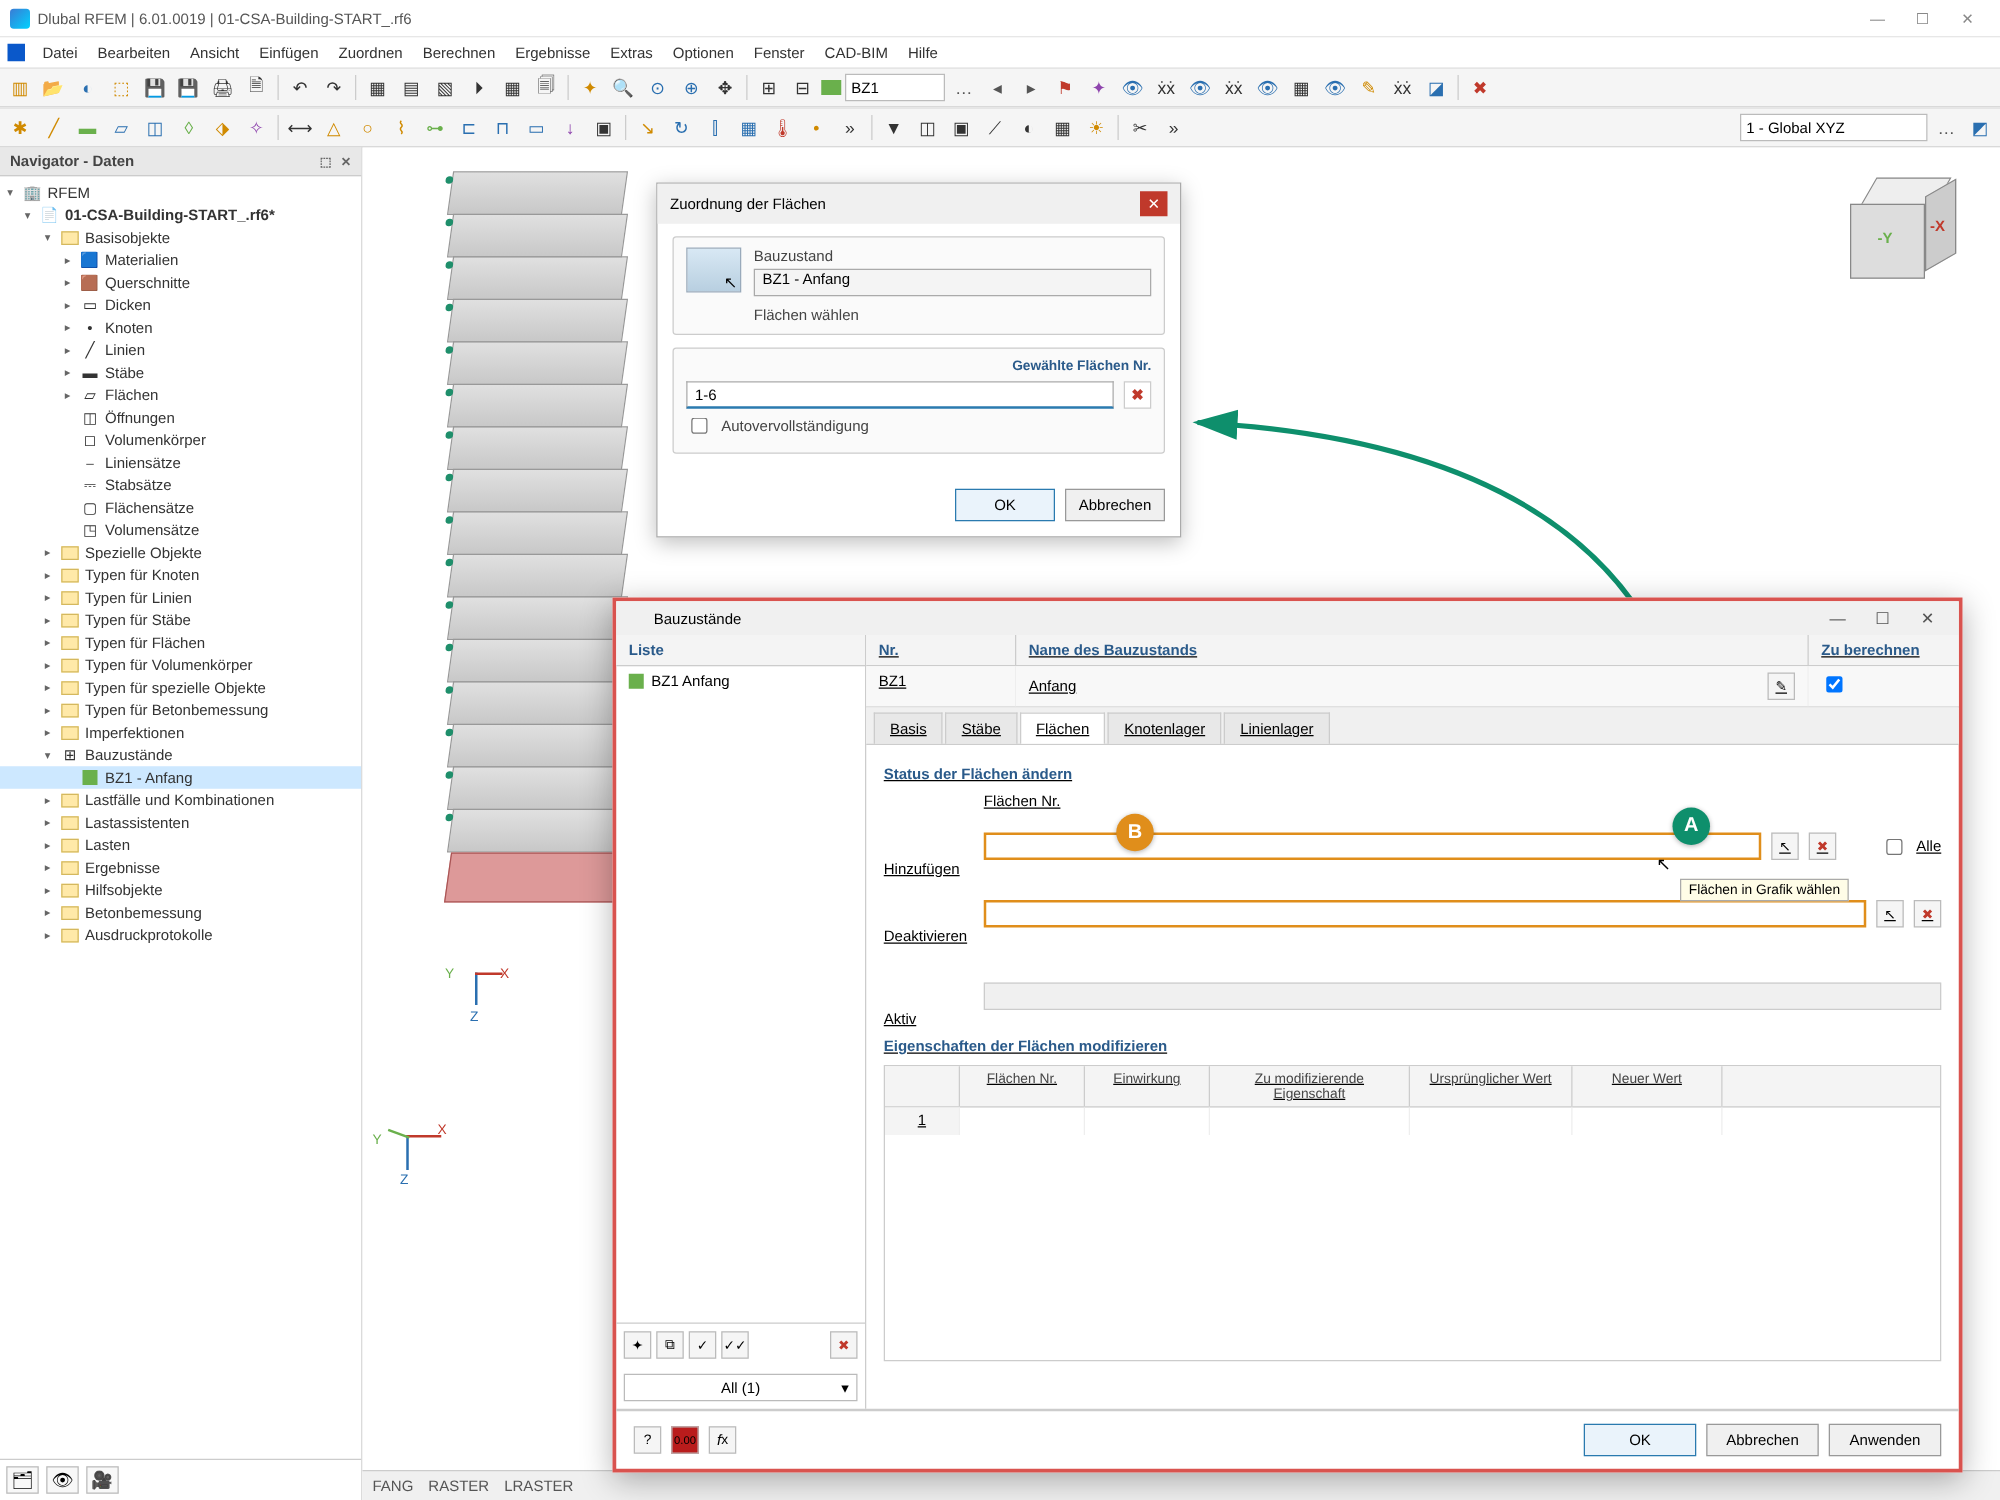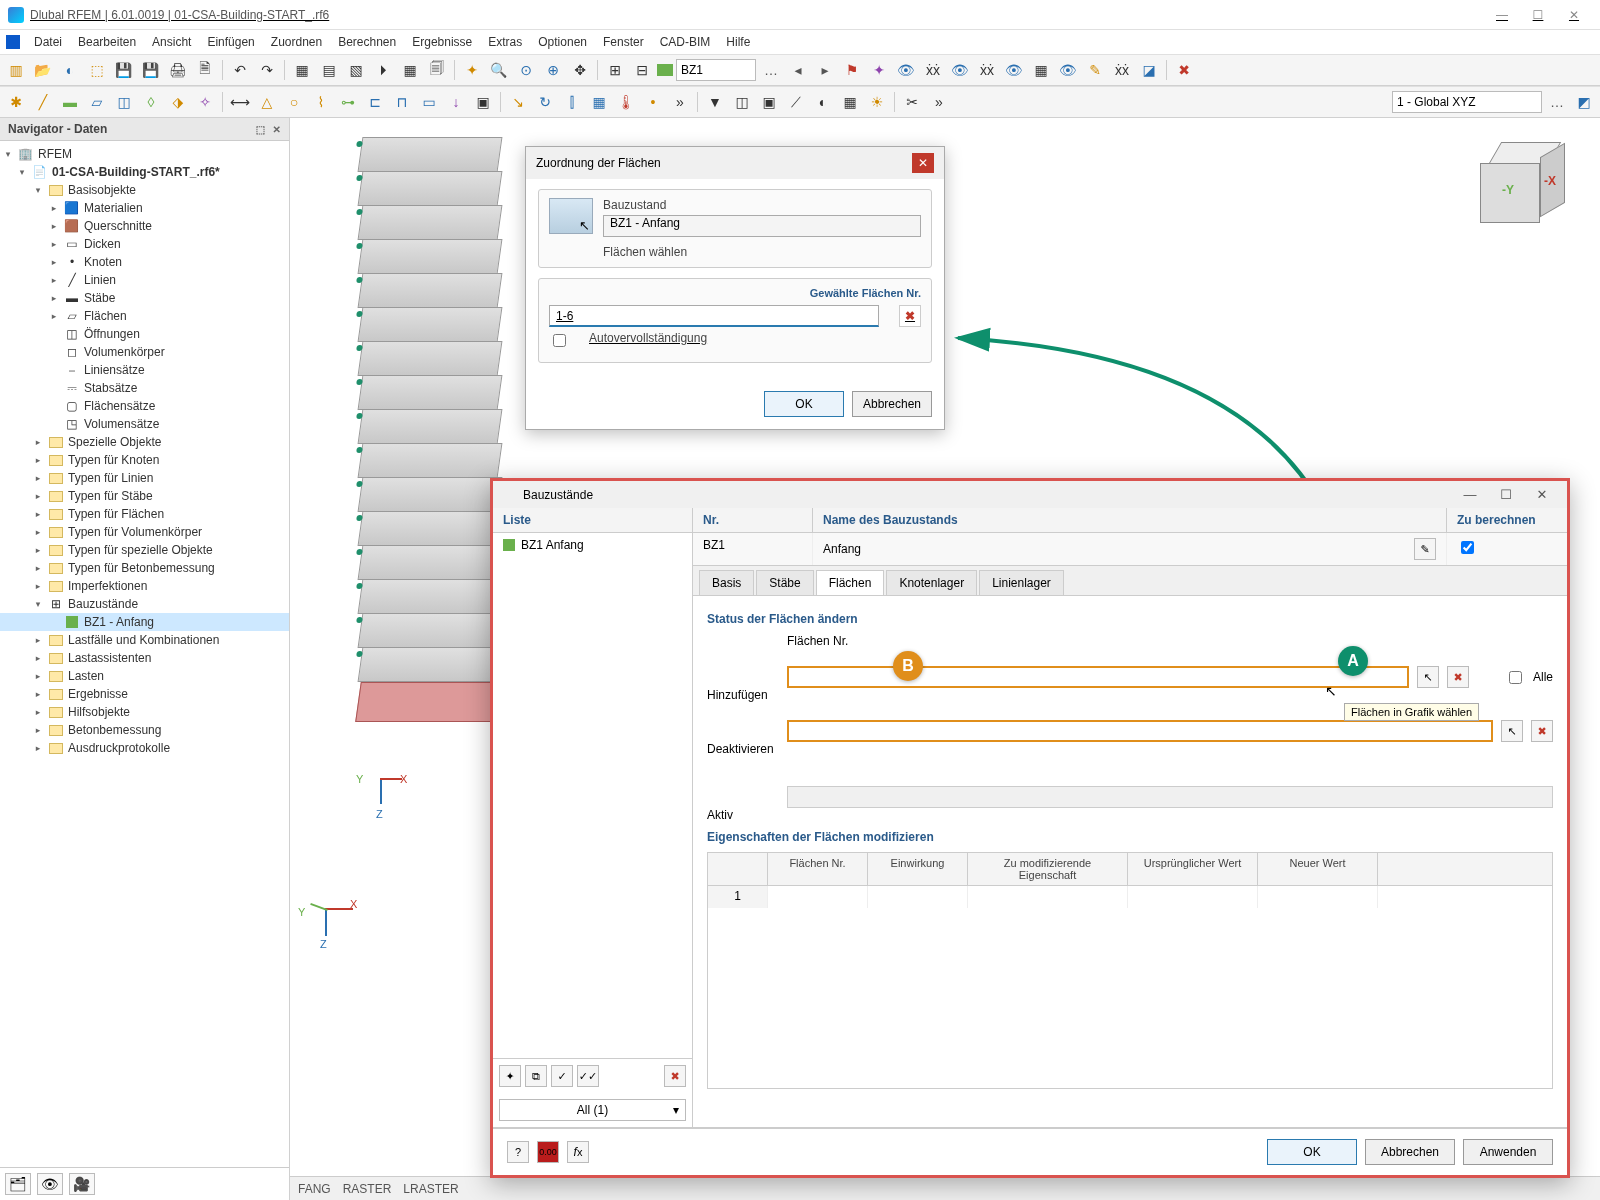--- a/index.html
+++ b/index.html
@@ -1,19 +1,19 @@
 <!DOCTYPE html>
 <html><head>
 <meta charset="utf-8">
 <style>
 * { box-sizing: border-box; font-family: "Segoe UI", Tahoma, sans-serif; font-size: 12px; }
 body { margin: 0; background: #fff; width: 1600px; height: 1200px; overflow: hidden; position: relative; }
 
 
-.titlebar { height: 30px; background: #fff; display: flex; align-items: center; padding: 0 8px; border-bottom: 1px solid #e0e0e0; text-decoration: underline; }
+.titlebar { height: 30px; background: #fff; display: flex; align-items: center; padding: 0 8px; border-bottom: 1px solid #e0e0e0; }
 .titlebar .app-icon { width: 16px; height: 16px; background: linear-gradient(135deg,#3a7bd5,#00d2ff); border-radius: 3px; margin-right: 6px; }
 .titlebar .title { color: #555; flex: 1; }
 .titlebar .winbtn { width: 36px; height: 24px; display: flex; align-items: center; justify-content: center; color: #888; }
 
 
 .menubar { height: 24px; background: #fff; display: flex; align-items: center; padding: 0 4px; }
 .menubar .mi { padding: 3px 8px; color: #333; }
 .menubar .app-sq { width: 14px; height: 14px; background: #0a58ca; margin: 0 6px 0 2px; }
 
 
@@ -52,39 +52,39 @@
 .axis { position: absolute; font-size: 11px; }
 .statusbar { position: absolute; bottom: 0; left: 0; right: 0; height: 24px; background: #f0f0f0; border-top: 1px solid #ccc; display: flex; align-items: center; padding: 0 8px; gap: 12px; color: #555; font-size: 11px; }
 
 
 .dlg1 { position: absolute; left: 525px; top: 146px; width: 420px; background: #fff; border: 1px solid #aaa; box-shadow: 0 4px 16px rgba(0,0,0,.25); }
 .dlg1-hdr { background: #f0f0f0; padding: 6px 10px; display: flex; align-items: center; justify-content: space-between; }
 .dlg1-hdr .close { width: 22px; height: 20px; background: #c0392b; color: #fff; display: flex; align-items: center; justify-content: center; font-size: 12px; }
 .dlg1-body { padding: 10px 12px; }
 .grp { border: 1px solid #ccc; border-radius: 3px; padding: 8px 10px; margin-bottom: 10px; background: #fafafa; }
 .grp-title { color: #2a5a8a; font-weight: 600; margin-bottom: 6px; font-size: 11px; text-align: right; }
-.fld { display: flex; align-items: flex-start; gap: 20px; margin: 4px 0; text-decoration: underline; }
+.fld { display: flex; align-items: center; gap: 8px; margin: 4px 0; }
 .fld label { color: #444; }
 .inp { flex: 1; height: 22px; border: 1px solid #aaa; background: #fff; padding: 0 6px; }
 .inp-hl { border-bottom: 2px solid #2a7aaf; }
 .dlg-btns { display: flex; justify-content: flex-end; gap: 8px; padding: 8px 12px 12px; }
 .btn { min-width: 80px; height: 26px; border: 1px solid #999; background: #f0f0f0; display: flex; align-items: center; justify-content: center; }
 .btn.primary { border: 1px solid #2a7aaf; background: #eaf3fb; }
 .xbtn { width: 22px; height: 22px; display: flex; align-items: center; justify-content: center; color: #c0392b; font-weight: bold; border: 1px solid #ccc; background: #fff; }
 
 
 .dlg2 { position: absolute; left: 490px; top: 478px; width: 1080px; height: 700px; background: #fff; border: 3px solid #d9534f; box-shadow: 0 6px 24px rgba(0,0,0,.3); display: flex; flex-direction: column; }
 .dlg2-hdr { background: #f0f0f0; padding: 6px 10px; display: flex; align-items: center; gap: 6px; }
 .dlg2-hdr .sp { flex: 1; }
 .dlg2-hdr .wb { width: 30px; text-align: center; color: #555; font-size: 13px; }
 .dlg2-row1 { display: flex; border-bottom: 1px solid #ccc; }
 .pane-l { width: 200px; border-right: 1px solid #ccc; display: flex; flex-direction: column; }
 .pane-l .ph { background: #f4f4f4; padding: 5px 10px; color: #2a5a8a; font-weight: 600; border-bottom: 1px solid #ccc; }
 .pane-l .pli { padding: 5px 10px; display: flex; align-items: center; gap: 6px; }
-.pane-r { flex: 1; display: flex; flex-direction: column; }
+.pane-r { flex: 1; display: flex; flex-direction: column; text-decoration: underline; }
 .hdr-row { display: flex; background: #f4f4f4; border-bottom: 1px solid #ccc; }
 .hdr-cell { padding: 5px 10px; color: #2a5a8a; font-weight: 600; border-right: 1px solid #ccc; }
 .val-row { display: flex; border-bottom: 1px solid #ccc; }
 .val-cell { padding: 5px 10px; border-right: 1px solid #eee; background: #f8f8f8; }
 .tabs { display: flex; background: #f0f0f0; border-bottom: 1px solid #ccc; padding: 4px 6px 0; gap: 2px; }
 .tab { padding: 5px 12px; border: 1px solid #ccc; border-bottom: none; background: #e8e8e8; }
 .tab.active { background: #fff; }
 .tabbody { padding: 10px 14px; flex: 1; }
 .sect { color: #2a5a8a; font-weight: 600; margin: 6px 0 8px; }
 .form-row { display: flex; align-items: center; margin: 4px 0; gap: 8px; }

